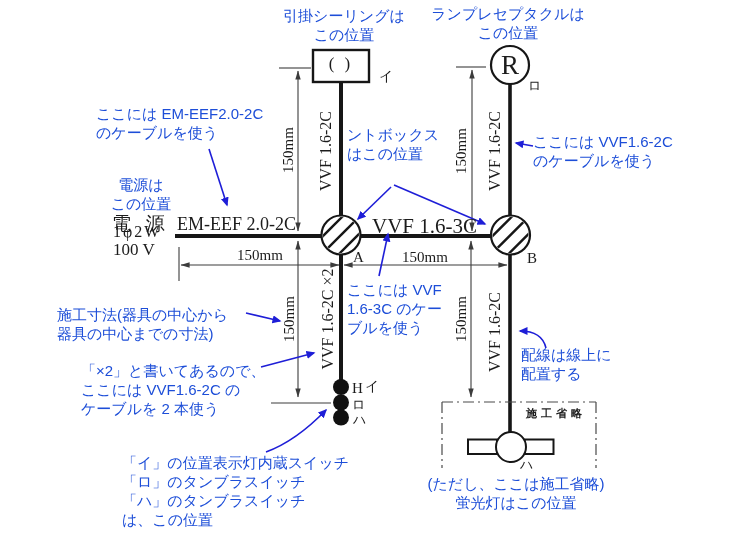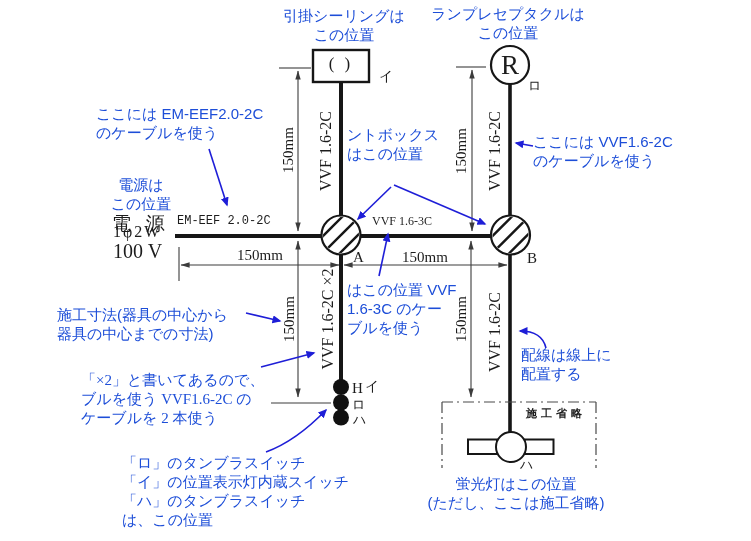--- a/index.html
+++ b/index.html
@@ -123,53 +123,53 @@
   </div>
   <div class="t red" style="left:347px;top:125px;">
     <div>ントボックス</div>
     <div>はこの位置</div>
   </div>
   <div class="t red" style="left:533px;top:132px;">
     <div>ここには VVF1.6-2C</div>
     <div>のケーブルを使う</div>
   </div>
   <div class="t red" style="left:347px;top:280px;">
-    <div>はこの位置 VVF</div>
+    <div>ここには VVF</div>
     <div>1.6-3C のケー</div>
     <div>ブルを使う</div>
   </div>
   <div class="t red" style="left:57px;top:305px;">
     <div>施工寸法(器具の中心から</div>
     <div>器具の中心までの寸法)</div>
   </div>
-  <div class="t red" style="left:81px;top:371px;font-family:Liberation Serif, serif;">
+  <div class="t red" style="left:81px;top:361px;">
     <div>「×2」と書いてあるので、</div>
-    <div>ブルを使う VVF1.6-2C の</div>
+    <div>ここには VVF1.6-2C の</div>
     <div>ケーブルを 2 本使う</div>
   </div>
   <div class="t red" style="left:122px;top:453px;">
+    <div>「イ」の位置表示灯内蔵スイッチ</div>
     <div>「ロ」のタンブラスイッチ</div>
-    <div>「イ」の位置表示灯内蔵スイッチ</div>
     <div>「ハ」のタンブラスイッチ</div>
     <div>は、この位置</div>
   </div>
   <div class="t red" style="left:521px;top:345px;">
     <div>配線は線上に</div>
     <div>配置する</div>
   </div>
   <div class="t red ctr" style="left:414px;top:474px;width:204px;">
+    <div>(ただし、ここは施工省略)</div>
     <div>蛍光灯はこの位置</div>
-    <div>(ただし、ここは施工省略)</div>
   </div>
 
   <div class="t ser" style="left:112px;top:211px;font-size:19px;letter-spacing:5px;">電 源</div>
   <div class="t ser" style="left:113px;top:223px;font-size:16px;letter-spacing:2px;">1φ2W</div>
-  <div class="t ser" style="left:113px;top:240px;font-size:20px;">100 V</div>
-  <div class="t ser" style="left:177px;top:214px;font-size:12px;font-family:Liberation Mono, monospace;">EM-EEF 2.0-2C</div>
-  <div class="t ser" style="left:372px;top:214px;font-size:12px;">VVF 1.6-3C</div>
+  <div class="t ser" style="left:113px;top:240px;font-size:17px;">100 V</div>
+  <div class="t ser" style="left:177px;top:214px;font-size:18px;">EM-EEF 2.0-2C</div>
+  <div class="t ser" style="left:372px;top:214px;font-size:21px;">VVF 1.6-3C</div>
   <div class="t ser" style="left:353px;top:249px;font-size:15px;">A</div>
   <div class="t ser" style="left:527px;top:250px;font-size:15px;">B</div>
 
   <div class="t ser ctr" style="left:233px;top:247px;width:54px;font-size:15px;">150mm</div>
   <div class="t ser ctr" style="left:398px;top:249px;width:54px;font-size:15px;">150mm</div>
   <div class="t ser rot" style="left:262px;top:141px;width:54px;font-size:15px;">150mm</div>
   <div class="t ser rot" style="left:435px;top:142px;width:54px;font-size:15px;">150mm</div>
   <div class="t ser rot" style="left:263px;top:310px;width:54px;font-size:15px;">150mm</div>
   <div class="t ser rot" style="left:435px;top:310px;width:54px;font-size:15px;">150mm</div>
 

